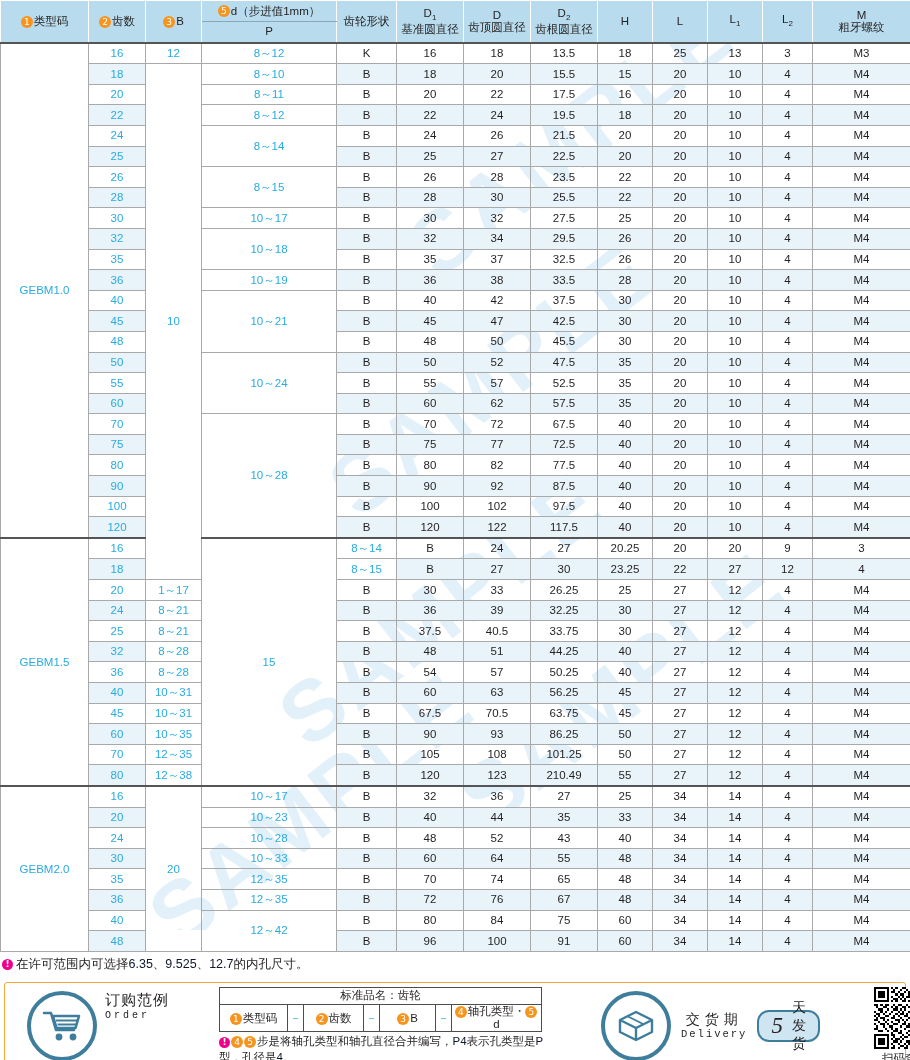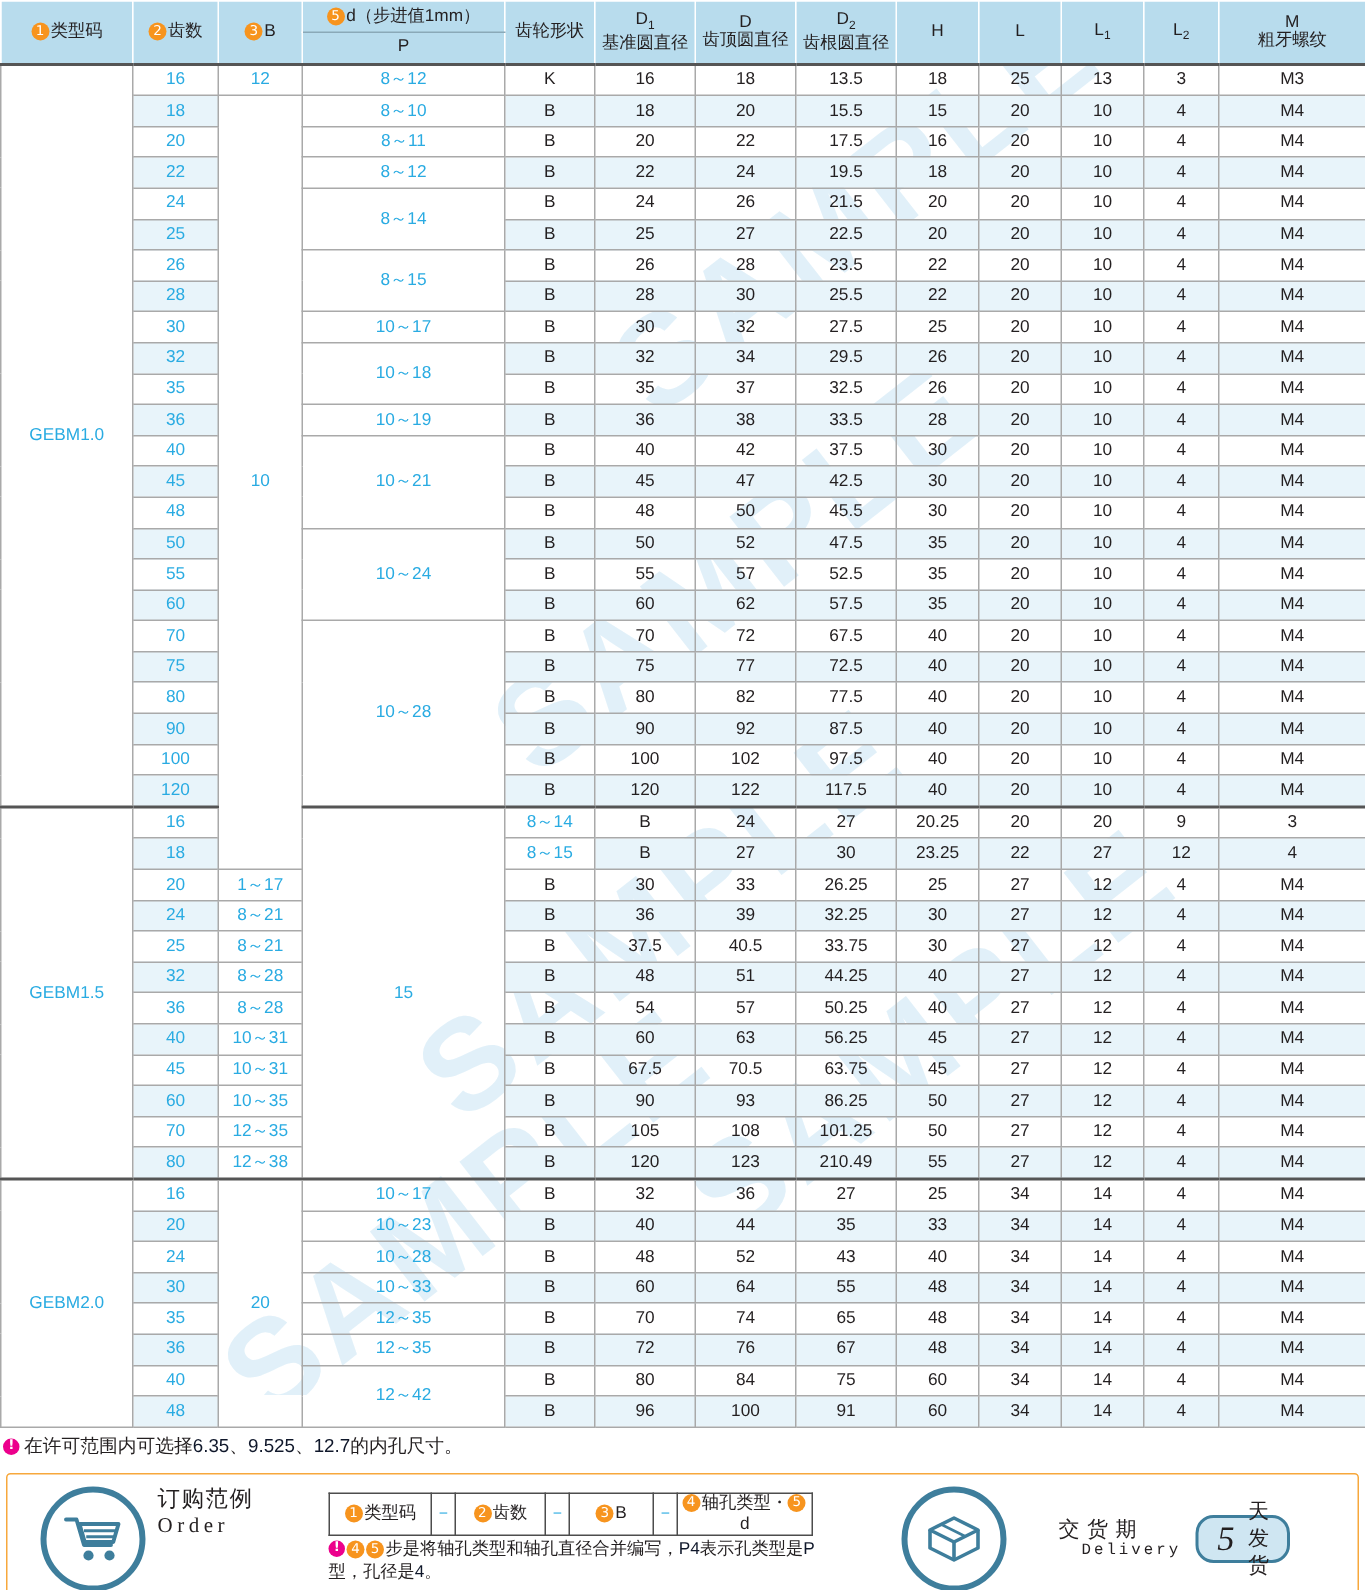--- a/index.html
+++ b/index.html
@@ -106,21 +106,21 @@
     flex:0 0 auto;
   }
   .circle-icon{
     width:62px;height:62px;border-radius:50%;
     border:4px solid #3e7e9c;
     display:flex;align-items:center;justify-content:center;
     flex:0 0 auto;
     color:#3e7e9c;
   }
   #order-left .lbl-cn{font-size:15px;color:#231f20;letter-spacing:1px;line-height:1.25;}
-  #order-left .lbl-en{font-size:14px;color:#231f20;letter-spacing:3px;font-family:Liberation Serif, serif;}
+  #order-left .lbl-en{font-size:10px;color:#231f20;letter-spacing:3px;font-family:Liberation Mono, monospace;}
   #order-mid{flex:0 0 auto;width:330px;margin-left:-18px;}
   table.order{
     border-collapse:collapse;width:322px;table-layout:fixed;
   }
   table.order td{
     border:1px solid #4d4d4d;
     text-align:center;
     font-size:11.5px;
     height:16px;
     padding:0 1px;
@@ -130,21 +130,21 @@
   table.order td.val{color:#29abe2;font-size:11.5px;}
   table.order td.dash{width:14px;color:#29abe2;}
   #order-note{
     font-size:11.5px;margin-top:2px;line-height:1.35;width:330px;color:#231f20;
   }
   #order-right{
     display:flex;align-items:center;gap:10px;margin-left:52px;
   }
   .delivery-text{line-height:1.3;text-align:center;}
   .delivery-cn{font-size:14px;letter-spacing:5px;color:#231f20;}
-  .delivery-en{font-size:10.5px;letter-spacing:2px;font-family:"Liberation Mono",monospace;color:#231f20;margin-left:40px;}
+  .delivery-en{font-size:10.5px;letter-spacing:2px;font-family:"Liberation Mono",monospace;color:#231f20;}
   .delivery-badge{
     border:2px solid #3e7e9c;border-radius:12px;
     background:#cfe6f2;
     padding:3px 12px;
     display:flex;align-items:center;gap:9px;
     height:22px;
   }
   .delivery-badge .big{font-size:23px;font-style:italic;color:#231f20;font-family:"Liberation Serif",serif;}
   .delivery-badge .d-cn{font-size:14px;color:#231f20;}
   #qr-block{margin-left:44px;text-align:center;}
@@ -798,20 +798,23 @@
       <colgroup>
         <col style="width:68px">
           <col style="width:16px">
           <col style="width:60px">
         <col style="width:16px">
           <col style="width:56px">
           <col style="width:16px">
         <col style="width:90px">
       </colgroup>
       <tbody>
+          <tr>
+        <td colspan="7" class="title">标准品名：齿轮</td>
+      </tr>
       <tr>
         <td><span class="num">1</span><span>类型码</span></td>
         <td class="dash">－</td>
         <td><span class="num">2</span><span>齿数</span></td>
         <td class="dash">－</td>
         <td><span class="num">3</span><span>B</span></td>
         <td class="dash">－</td>
         <td><span class="num">4</span><span>轴孔类型・</span><span class="num">5</span><span>d</span></td>
       </tr>
     </tbody>

